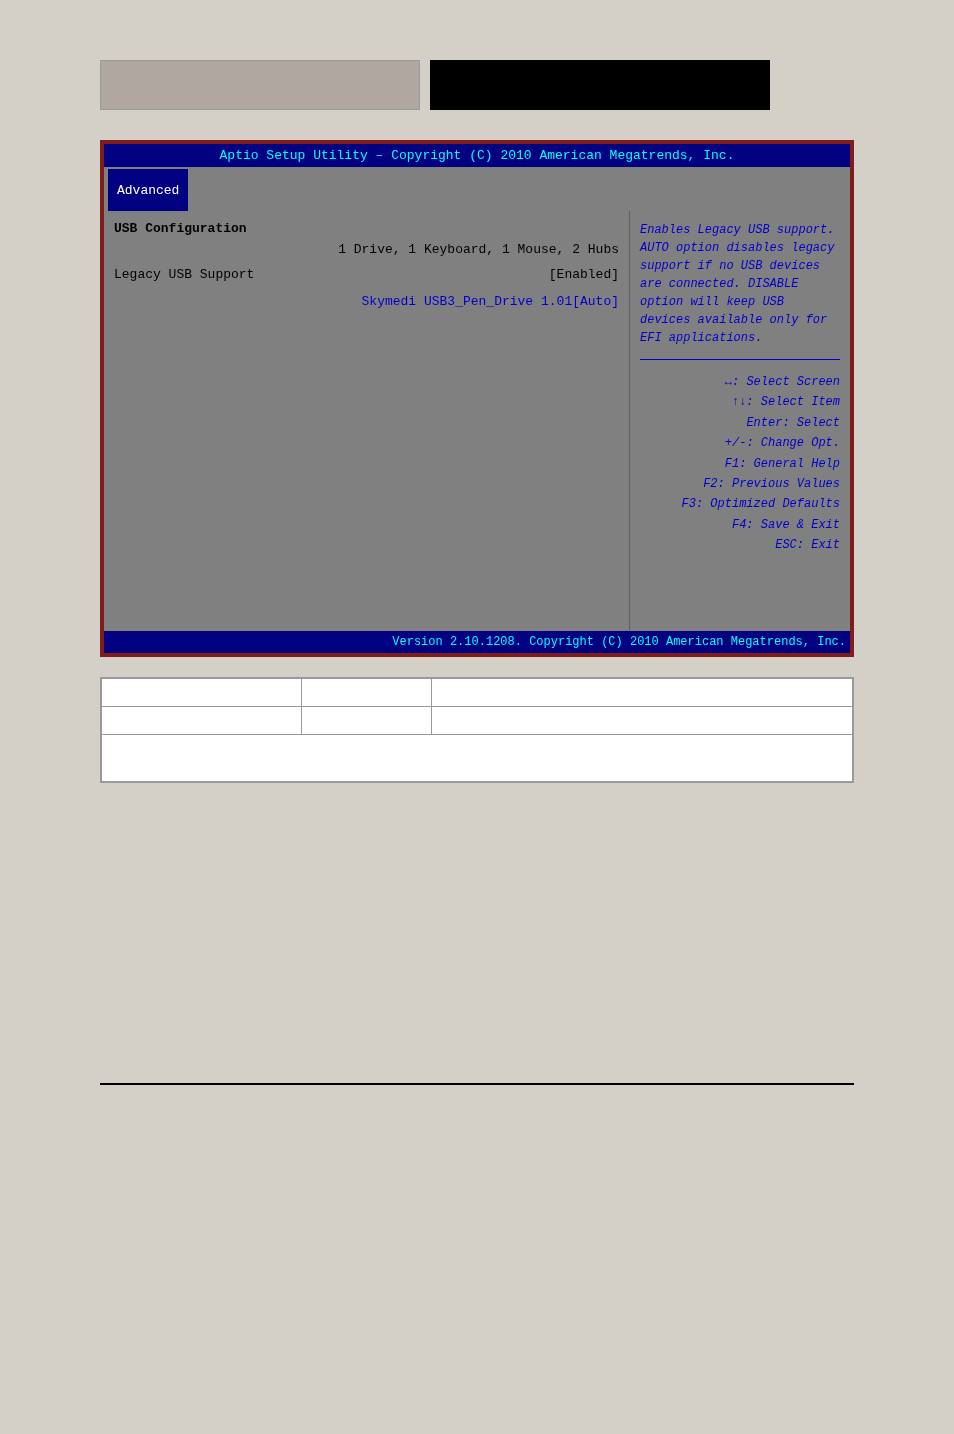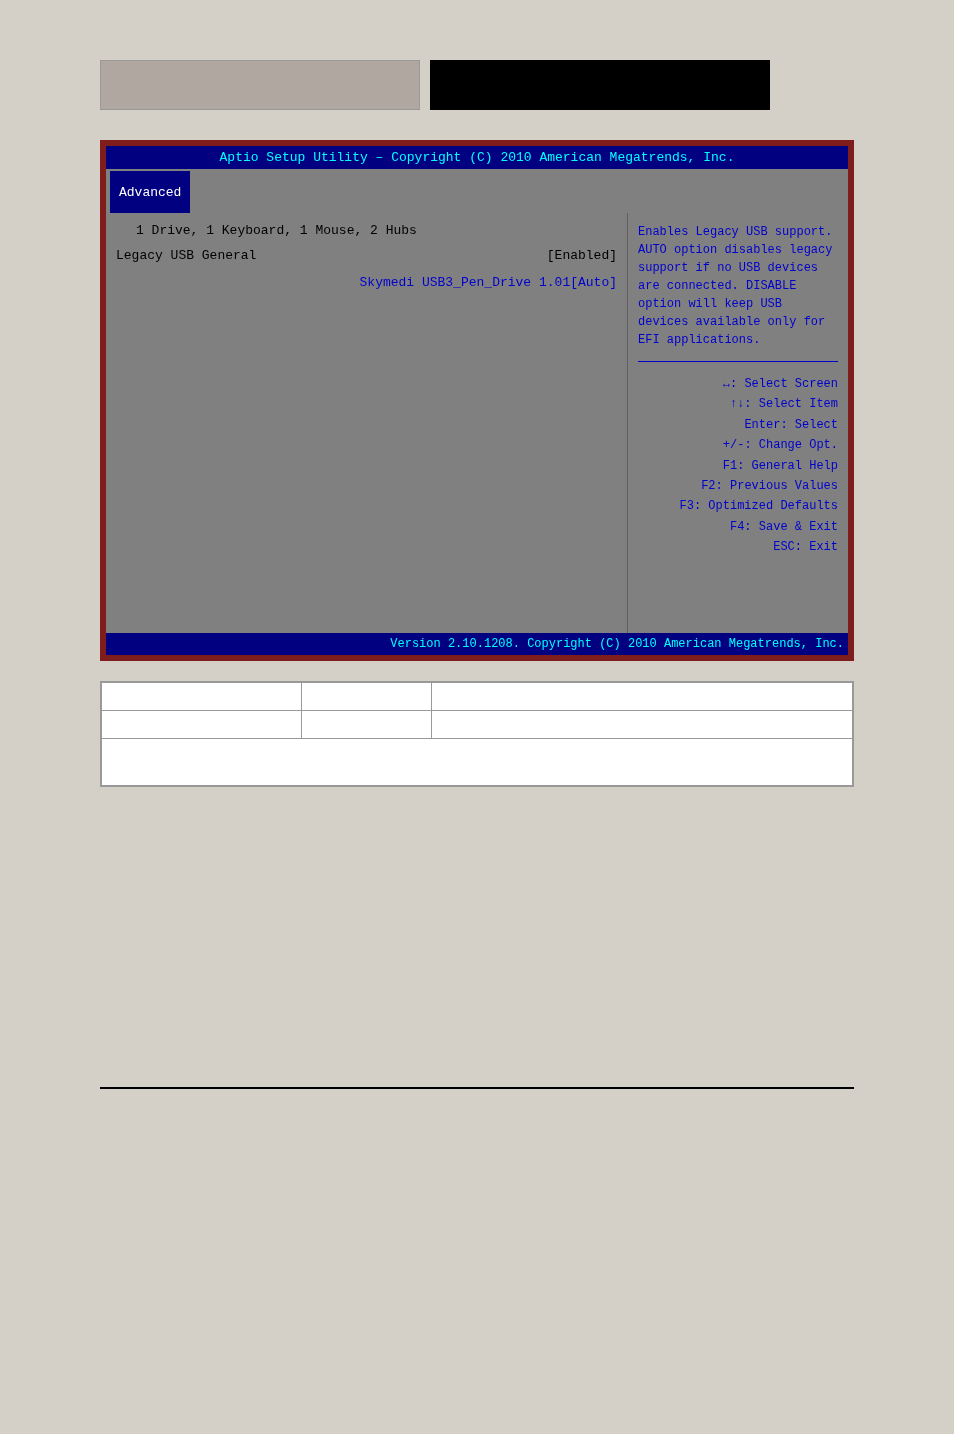--- a/index.html
+++ b/index.html
@@ -26,21 +26,21 @@
     }
     .top-header-right {
       background: #000;
       width: 340px;
       height: 50px;
     }
 
     
     .bios-container {
       margin: 10px 100px 20px 100px;
-      border: 6px solid #7f1d1d;
+      border: 4px solid #7f1d1d;
       background: #f97316;
     }
 
     
     .bios-title-bar {
       background: #000080;
       color: #00ffff;
       font-family: 'Courier New', monospace;
       font-size: 13px;
       text-align: center;
@@ -92,20 +92,21 @@
     }
 
     .bios-label {
       color: #000;
       margin-top: 8px;
     }
 
     .bios-value {
       color: #000;
       padding-left: 20px;
+      text-align: right;
     }
 
     .bios-setting-row {
       display: flex;
       justify-content: space-between;
       margin-top: 10px;
       color: #000;
     }
 
     .bios-setting-name {
@@ -137,20 +138,21 @@
 
     
     .bios-right {
       width: 220px;
       padding: 10px;
       font-family: 'Courier New', monospace;
       font-size: 12px;
       color: #0000cd;
       display: flex;
       flex-direction: column;
+      font-style: italic;
     }
 
     .bios-help-text {
       color: #0000cd;
       line-height: 1.5;
       font-size: 12px;
     }
 
     .bios-divider {
       border-top: 1px solid #0000cd;
@@ -235,25 +237,26 @@
     <span>Aptio Setup Utility – Copyright (C) 2010 American Megatrends, Inc.</span>
   </div>
 
   <div class="bios-nav">
     <div class="bios-tab active">Advanced</div>
   </div>
 
   <div class="bios-body">
 
     <div class="bios-left">
+      <div class="bios-section-title">USB Configuration</div>
 
       <div class="bios-value">1 Drive, 1 Keyboard, 1 Mouse, 2 Hubs</div>
 
       <div class="bios-setting-row">
-        <span class="bios-setting-name">Legacy USB General</span>
+        <span class="bios-setting-name">Legacy USB Support</span>
         <span class="bios-setting-value">[Enabled]</span>
       </div>
 
       <div class="bios-sub-section">
         <div class="bios-sub-item">
           <span class="bios-sub-item-name">Skymedi USB3_Pen_Drive 1.01</span>
           <span class="bios-sub-item-value">[Auto]</span>
         </div>
       </div>
     </div>

